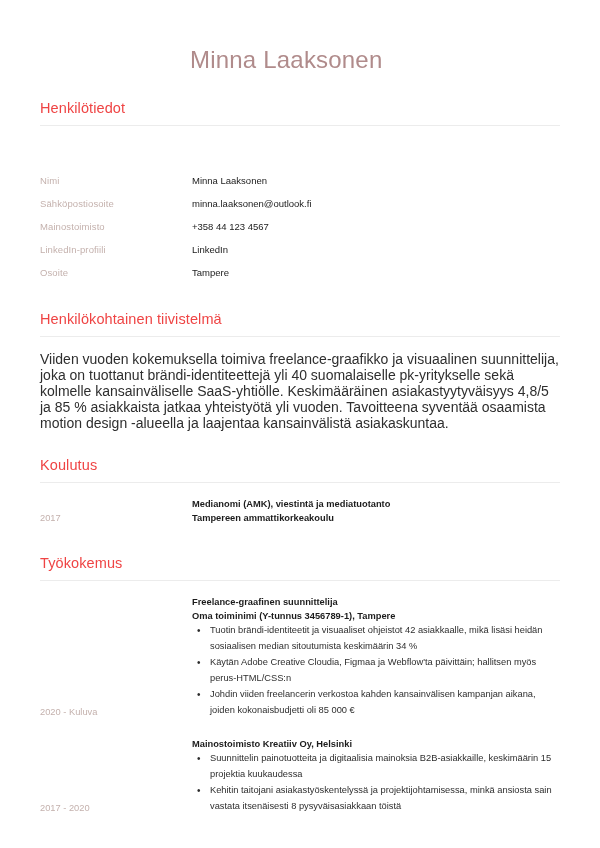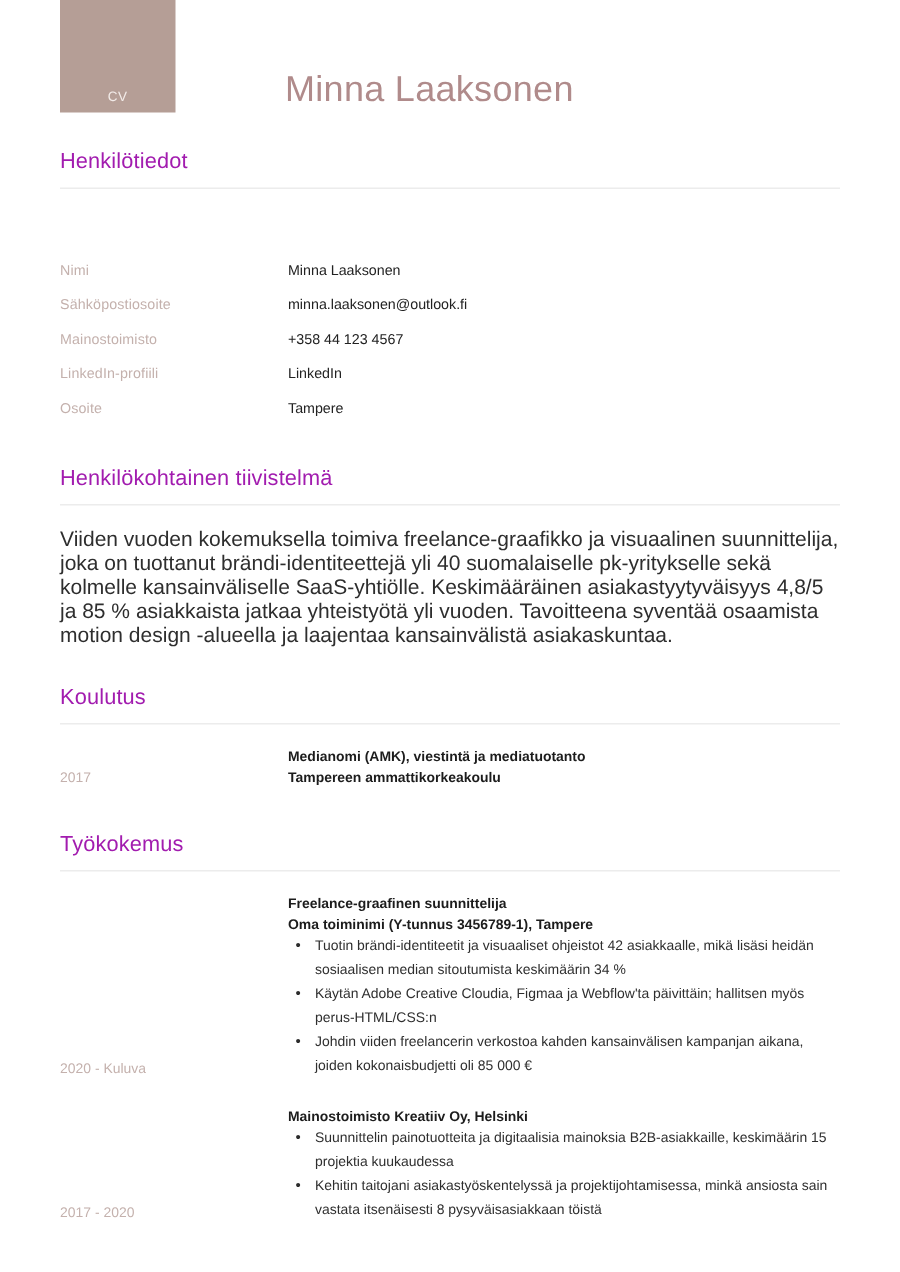--- a/index.html
+++ b/index.html
@@ -61,21 +61,21 @@
   }
 
   
   .section {
     padding: 0 40px;
     box-sizing: border-box;
   }
   .section-title {
     font-size: 14.5px;
     font-weight: 400;
-    color: #a21caf;
+    color: #ef4444;
     margin: 0 0 9px 0;
     letter-spacing: 0.1px;
   }
   .section-rule {
     height: 1px;
     background: #ececec;
     border: 0;
     margin: 0 0 14px 0;
   }
 
@@ -168,23 +168,20 @@
   .spacer-sm { height: 14px; }
   .spacer-md { height: 22px; }
   .spacer-lg { height: 26px; }
 </style>
 </head>
 <body>
 
 <div class="page">
 
   <div class="header">
-    <div class="cv-badge">
-      <div class="cv-badge-label">CV</div>
-    </div>
     <h1 class="full-name">Minna Laaksonen</h1>
   </div>
 
   <div class="section">
     <h2 class="section-title">Henkilötiedot</h2>
     <hr class="section-rule">
 
     <div class="contact-list">
 
       <div class="contact-row">

